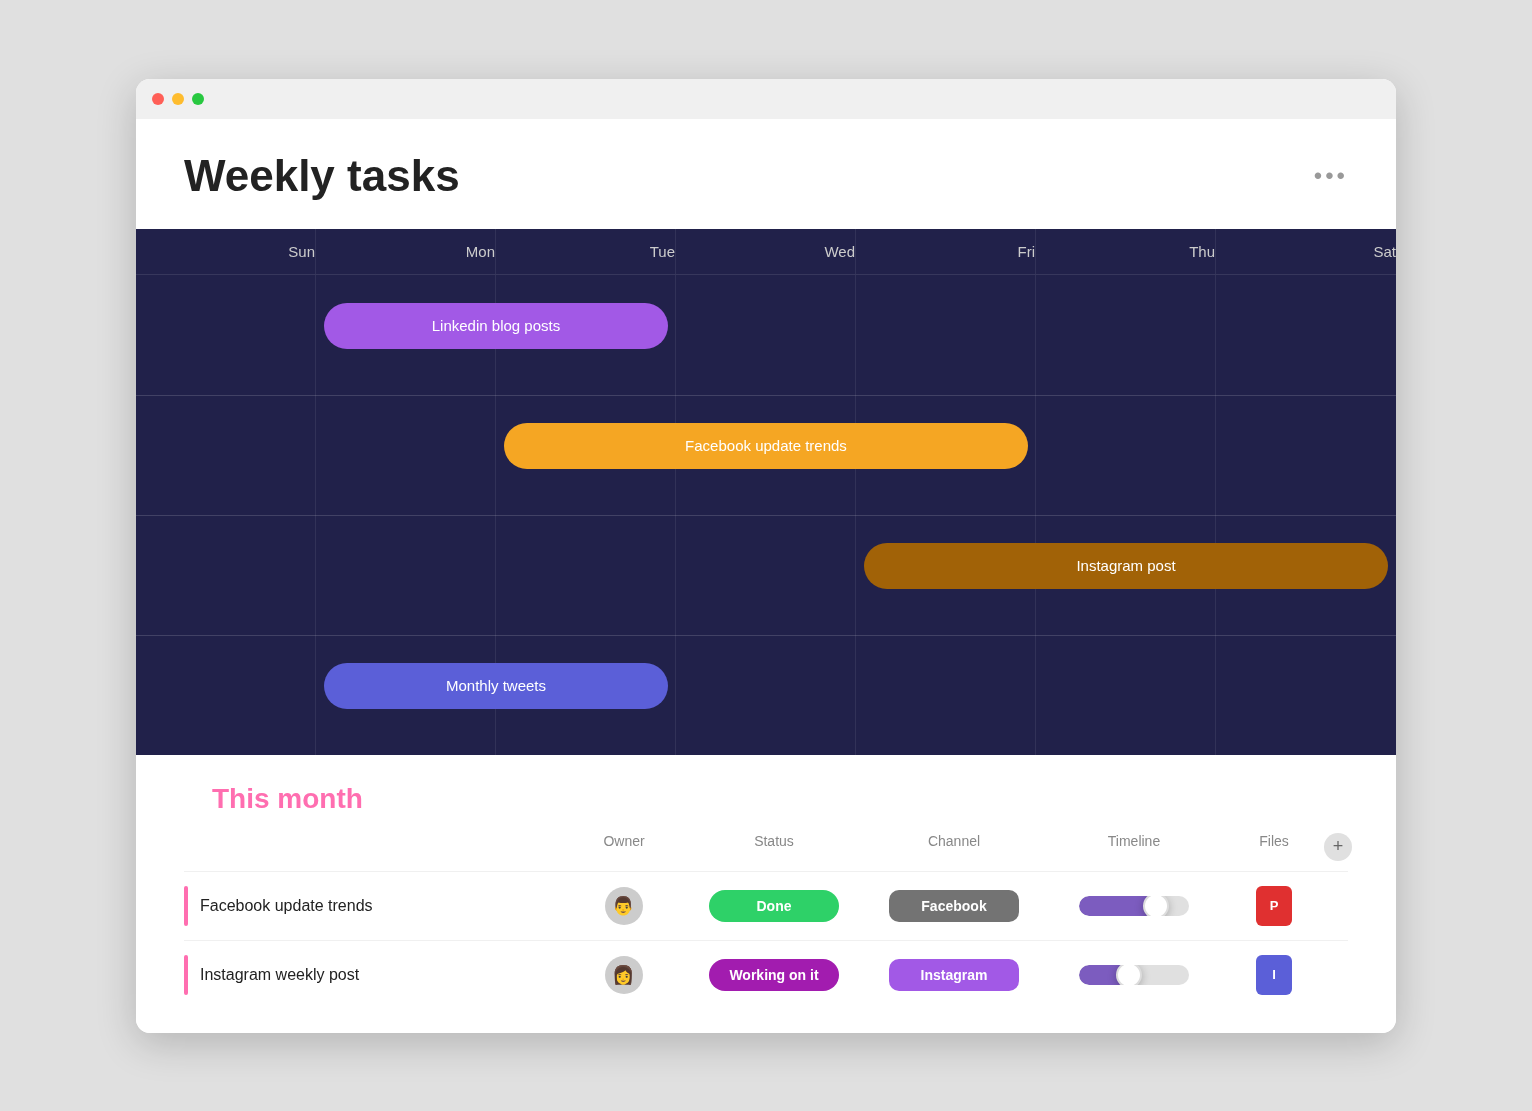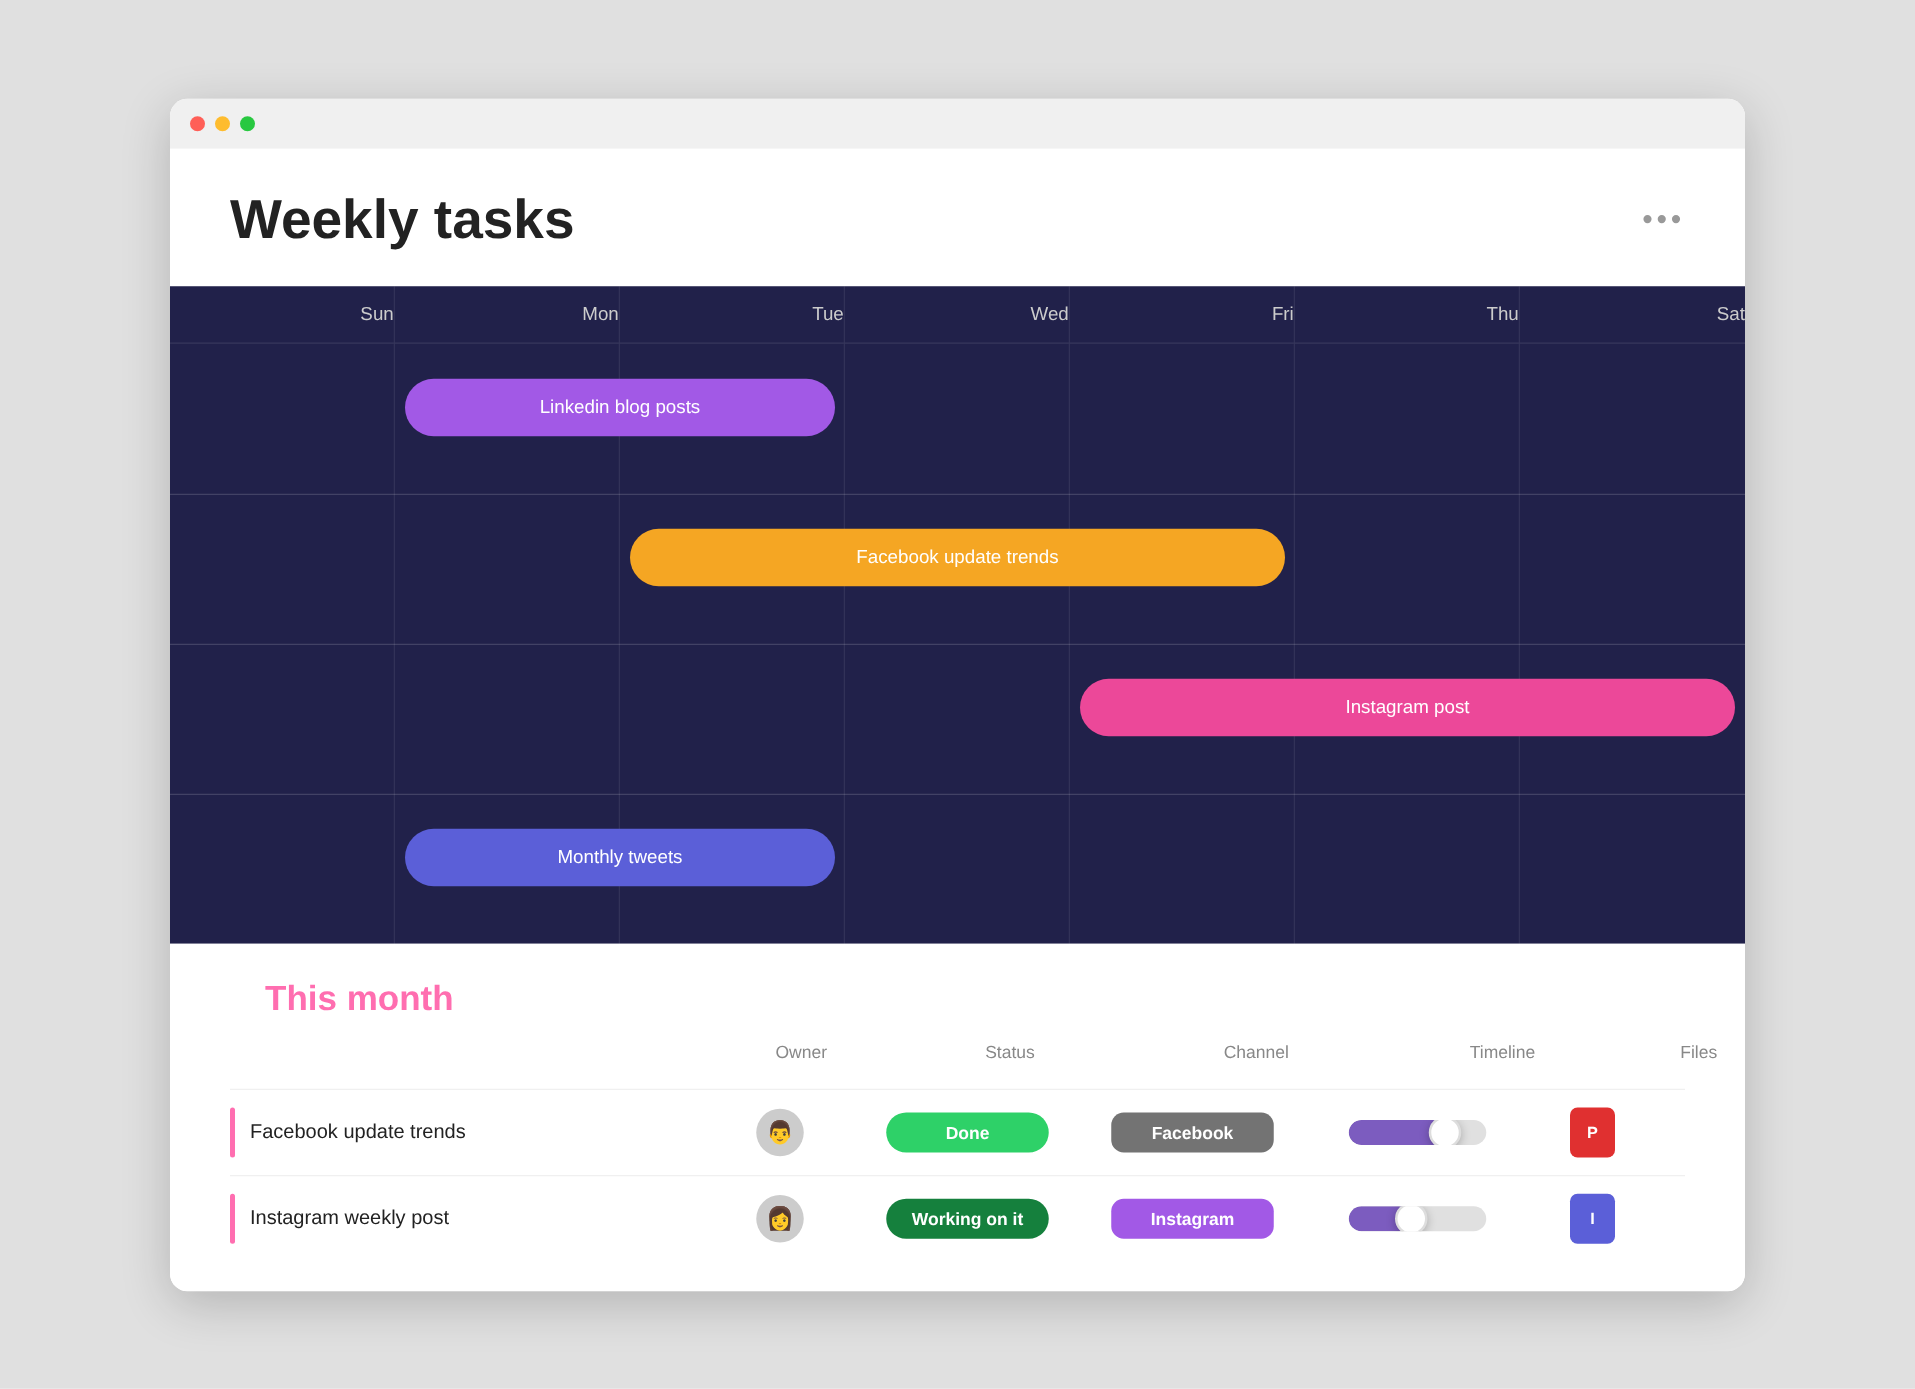--- a/index.html
+++ b/index.html
@@ -122,21 +122,20 @@
       margin-bottom: 18px;
       margin-left: 28px;
     }
     .table-header {
       display: grid;
       grid-template-columns: 380px 120px 180px 180px 180px 100px 40px;
       padding: 0 0 10px 0;
       color: #888;
       font-size: 14px;
       font-weight: 500;
-      gap: 17px;
     }
     .table-header .col-label { text-align: center; }
     .table-header .col-label:first-child { text-align: left; }
 
     .task-row {
       display: grid;
       grid-template-columns: 380px 120px 180px 180px 180px 100px 40px;
       align-items: center;
       padding: 14px 0;
       border-top: 1px solid #f0f0f0;
@@ -270,21 +269,21 @@
       <div class="grid-row-line" style="top:75%; left:0; height:1px; background:rgba(255,255,255,0.08);"></div>
 
       <div class="task-bar" style="background:#a259e6; left:calc(1/7*100% + 8px); width:calc(2/7*100% - 16px); top:calc(0/4*100% + 28px);">
         <span>Linkedin blog posts</span>
       </div>
 
       <div class="task-bar" style="background:#f5a623; left:calc(2/7*100% + 8px); width:calc(3/7*100% - 16px); top:calc(1/4*100% + 28px);">
         <span>Facebook update trends</span>
       </div>
 
-      <div class="task-bar" style="background:#ec4899; left:calc(4/7*100% + 8px); width:calc(3/7*100% - 16px); top:calc(2/4*100% + 28px);">
+      <div class="task-bar" style="background:#a16207; left:calc(4/7*100% + 8px); width:calc(3/7*100% - 16px); top:calc(2/4*100% + 28px);">
         <span>Instagram post</span>
       </div>
 
       <div class="task-bar" style="background:#5b5fd8; left:calc(1/7*100% + 8px); width:calc(2/7*100% - 16px); top:calc(3/4*100% + 28px);">
         <span>Monthly tweets</span>
       </div>
     </div>
   </div>
 
   <div class="bottom-section">
@@ -334,21 +333,21 @@
       <div class="task-name-cell">
         <div class="pink-bar"></div>
         <span>Instagram weekly post</span>
       </div>
       <div class="col-center">
         <div class="avatar">
           <span>👩</span>
         </div>
       </div>
       <div class="col-center">
-        <span class="status-badge" style="background:#15803d; min-width:130px;">Working on it</span>
+        <span class="status-badge" style="background:#a21caf; min-width:130px;">Working on it</span>
       </div>
       <div class="col-center">
         <span class="channel-badge" style="background:#a259e6; min-width:130px;">Instagram</span>
       </div>
       <div class="col-center">
         <div class="timeline-track">
           <div class="timeline-fill" style="width:45%;"></div>
           <div class="timeline-thumb" style="left:calc(45% - 13px);"></div>
         </div>
       </div>

